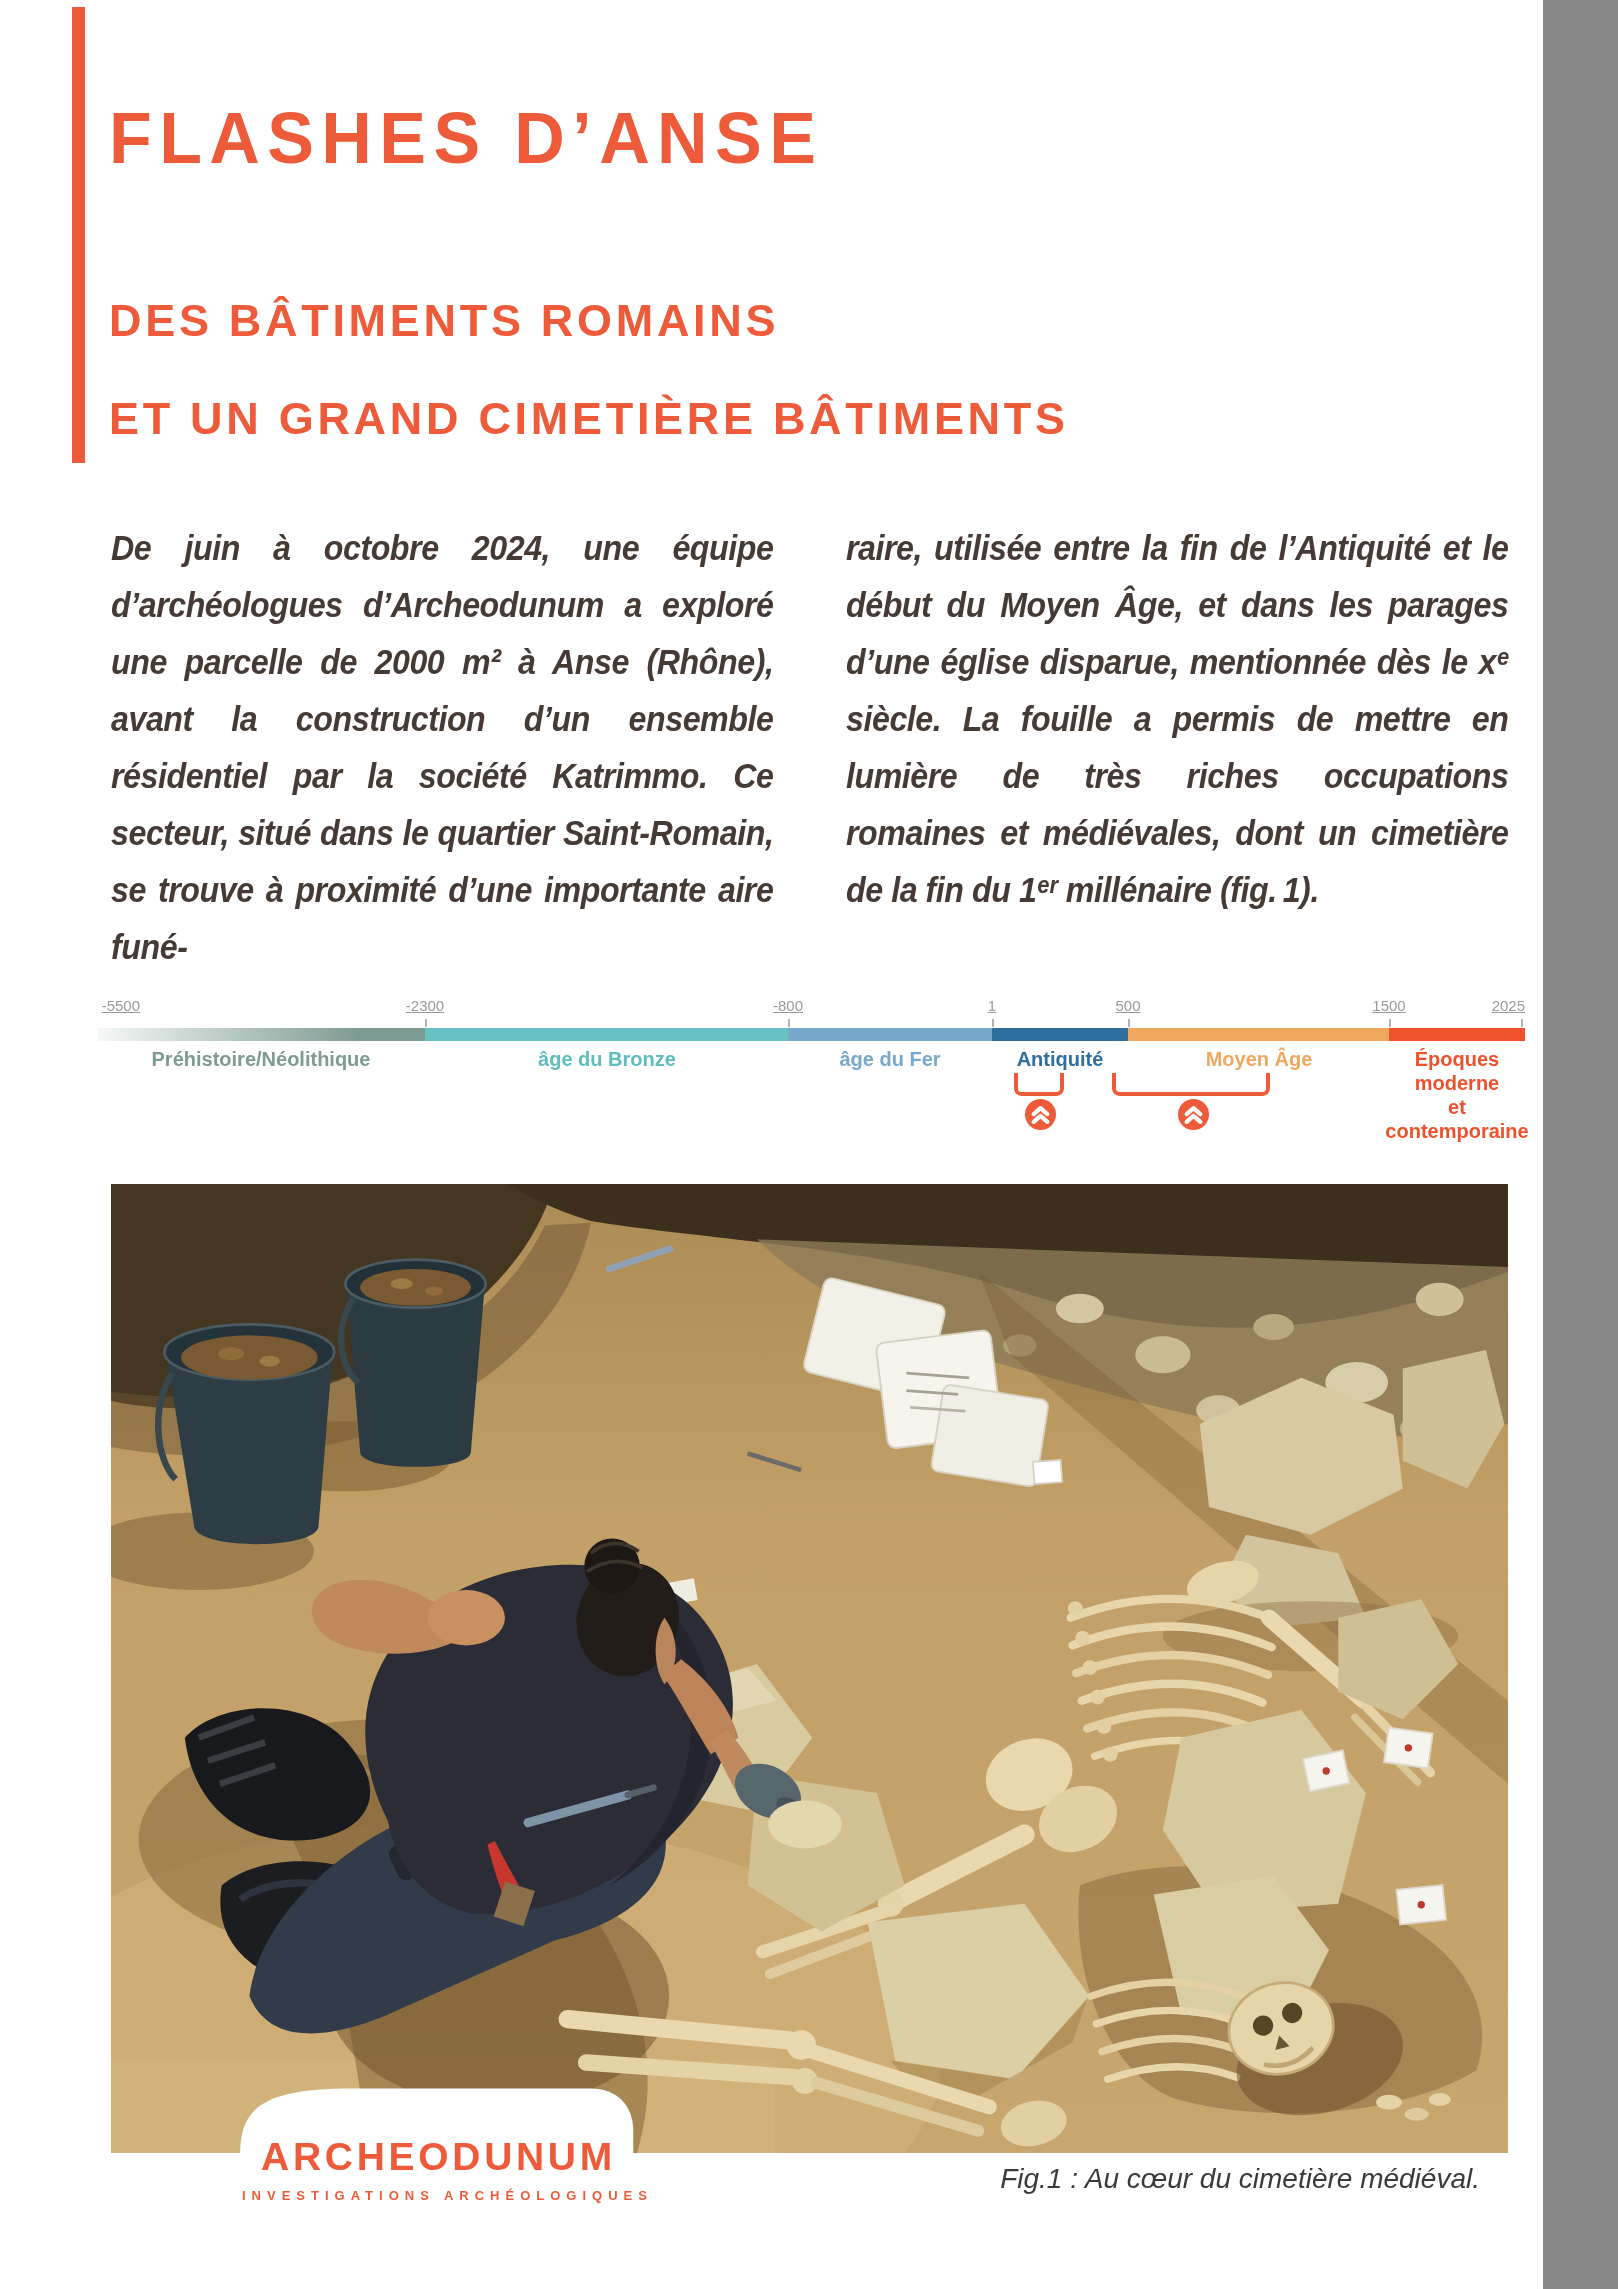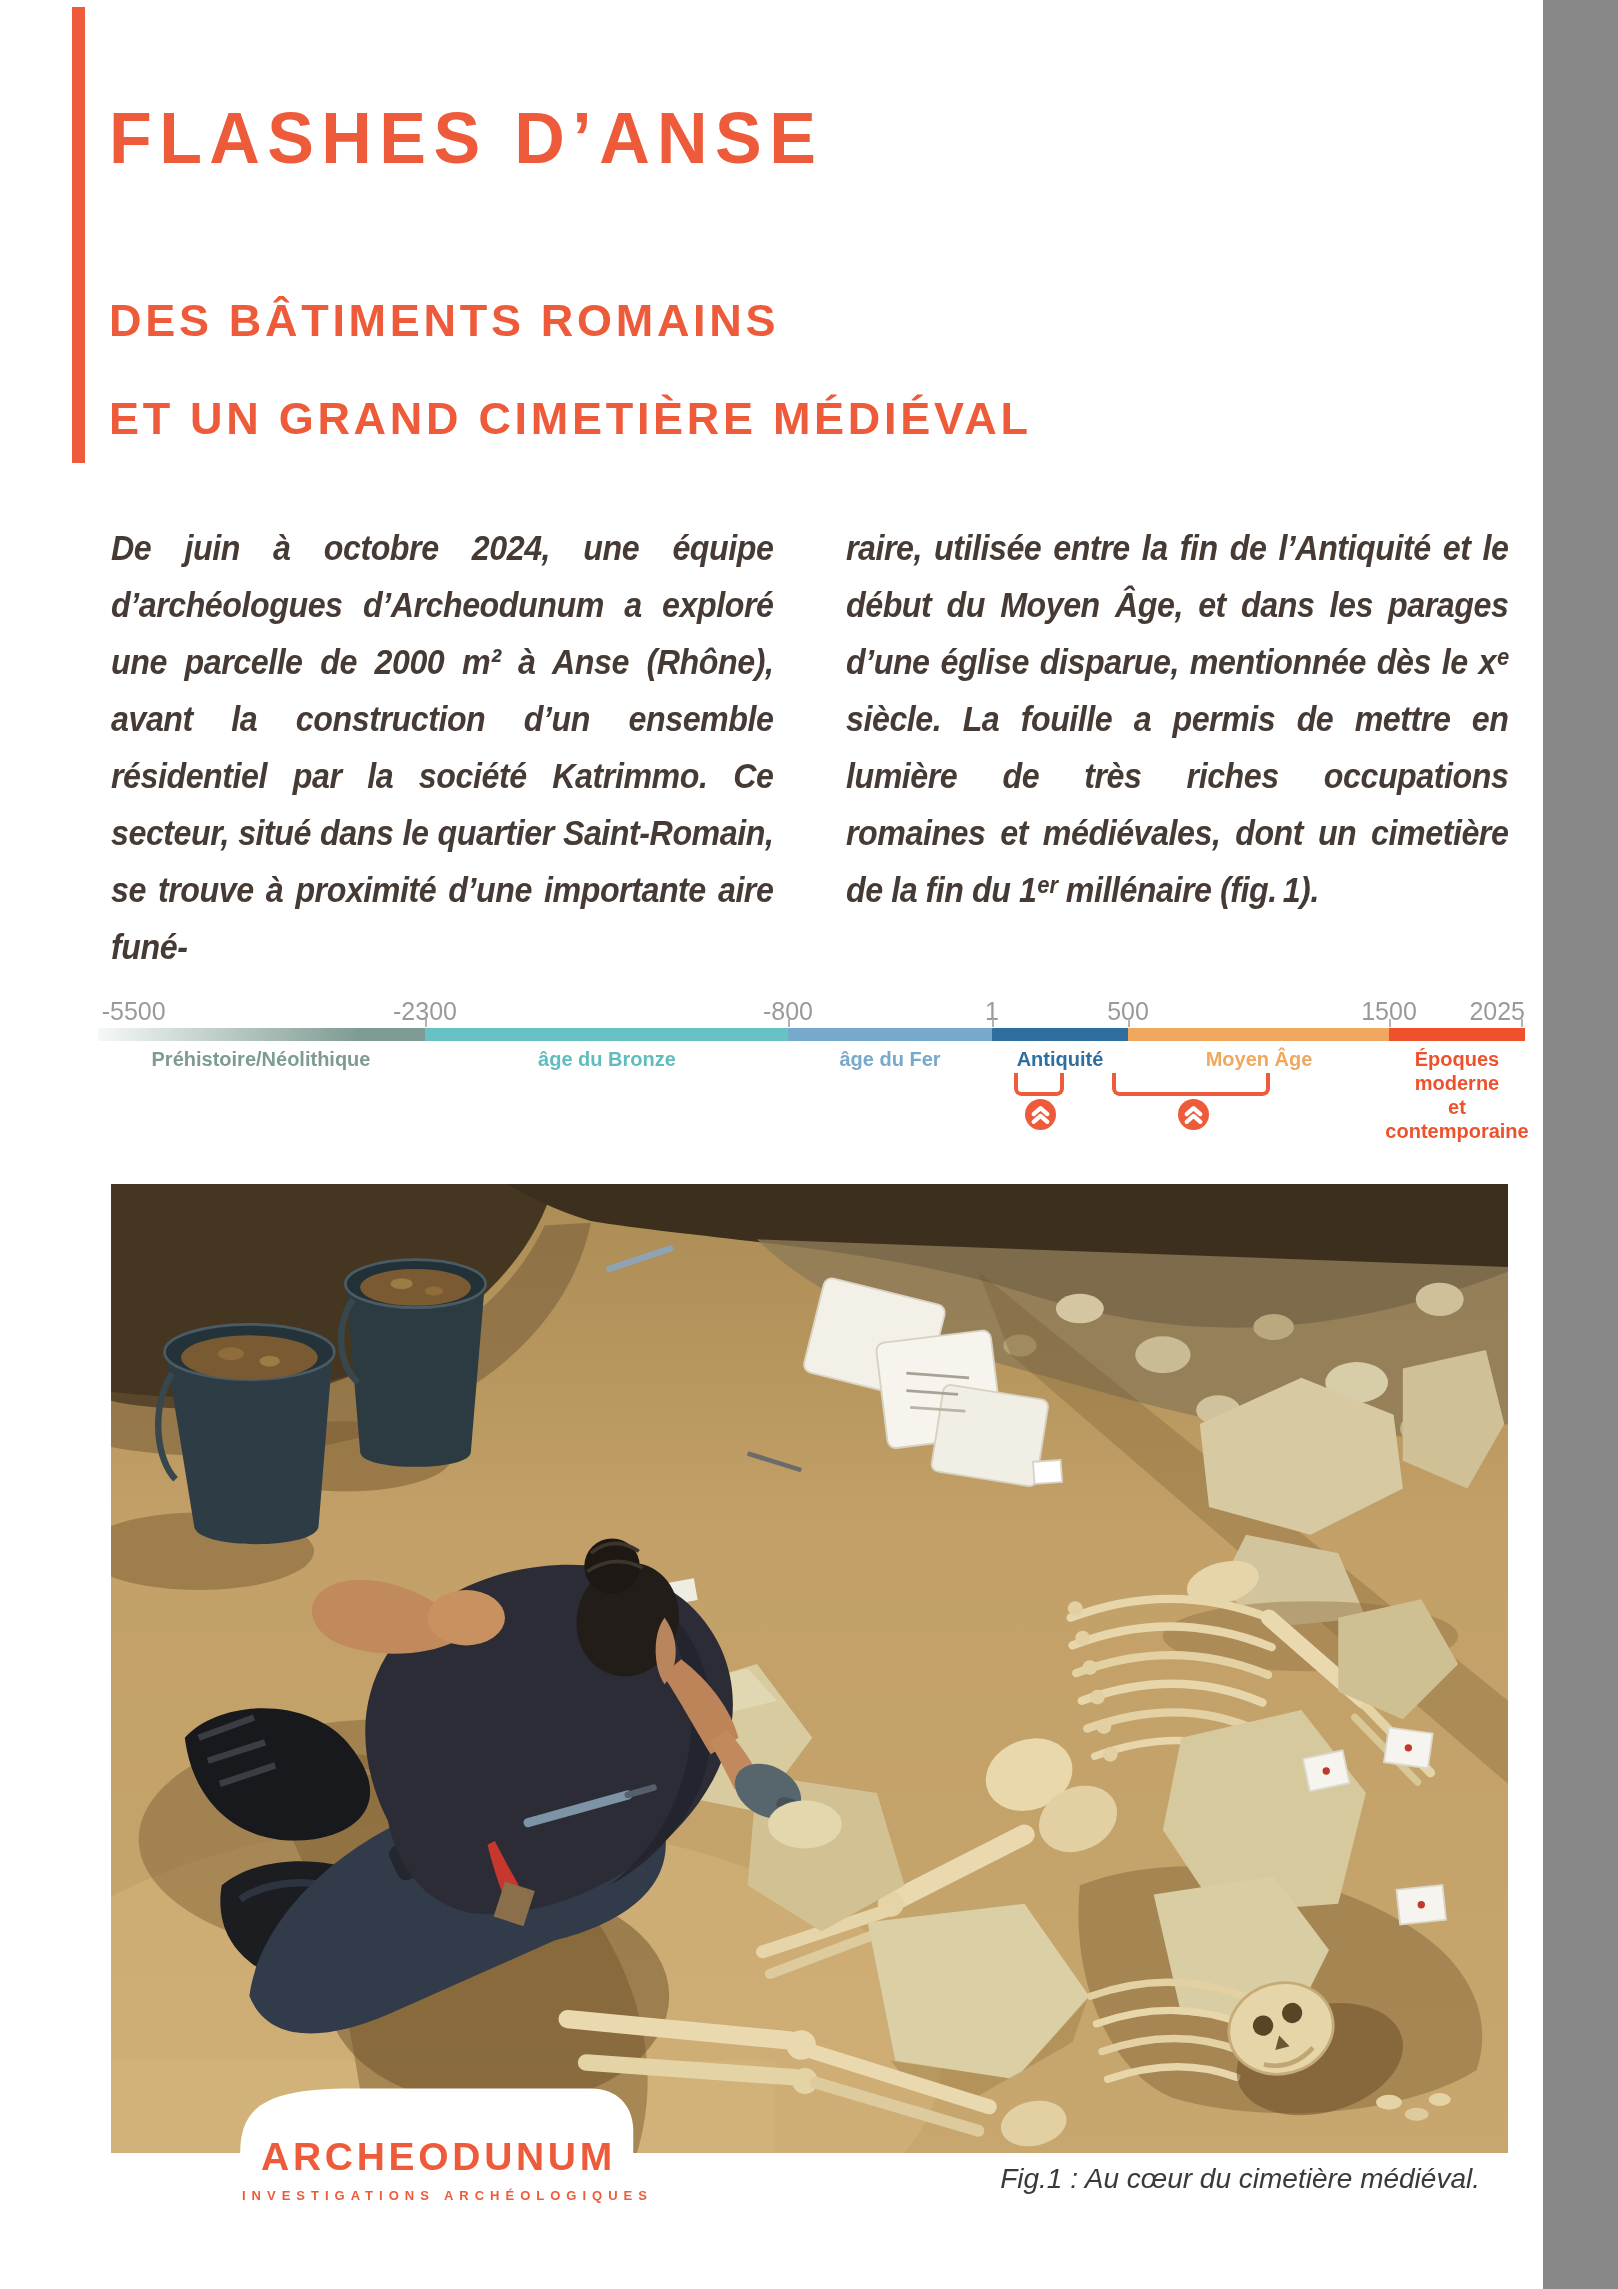--- a/index.html
+++ b/index.html
@@ -12,21 +12,21 @@
          color:var(--accent);white-space:nowrap;transform:scaleY(1.04);transform-origin:0 0;}
   .subtitle{left:109px;font-size:45px;font-weight:bold;letter-spacing:3.7px;color:var(--accent);white-space:nowrap;}
   #subtitle1{top:295px;} #subtitle2{top:393px;}
   
   .col{top:519px;width:720px;transform:scaleX(.92);transform-origin:0 0;
        font-size:35px;line-height:57px;font-weight:bold;font-style:italic;
        color:var(--body-text);text-align:justify;letter-spacing:-0.5px;}
   #col1{left:111px;} #col2{left:846px;}
   
   #timeline{left:98px;top:997px;width:1427px;height:148px;}
-  .tl-tick-label{position:absolute;top:0;font-size:25px;color:var(--tick);white-space:nowrap;}
+  .tl-tick-label{position:absolute;top:0;font-size:15px;color:var(--tick);white-space:nowrap;text-decoration:underline;}
   .tl-tick-mark{position:absolute;top:22px;width:1.8px;height:8.3px;background:#b3b3b3;}
   .tl-seg{position:absolute;top:31px;height:13px;}
   .tl-period-label{position:absolute;top:50px;font-size:20px;font-weight:bold;text-align:center;
                    white-space:pre-line;line-height:24px;transform:translateX(-50%);}
   .tl-bracket{position:absolute;top:76px;height:18.5px;border-left:4.6px solid var(--accent);
               border-right:4.6px solid var(--accent);border-bottom:4.6px solid var(--accent);
               border-radius:0 0 7.4px 7.4px;}
   .tl-marker{position:absolute;top:102px;width:31px;height:31px;}
   
   #photo{left:111px;top:1184px;width:1397px;height:969px;}
@@ -38,21 +38,21 @@
   #caption{left:834px;top:2163px;width:646px;text-align:right;font-size:28px;font-style:italic;color:var(--caption);}
 </style>
 </head>
 <body>
 
 <div id="page" style="--accent: #ee5b3a; --body-text: #463a35; --tick: #9a9a9a; --caption: #3a3a3a;">
 
   <div id="left-bar" class="abs"></div>
   <div id="title" class="abs">FLASHES D’ANSE</div>
   <div id="subtitle1" class="abs subtitle">DES BÂTIMENTS ROMAINS</div>
-  <div id="subtitle2" class="abs subtitle">ET UN GRAND CIMETIÈRE MÉDIÉVAL</div>
+  <div id="subtitle2" class="abs subtitle">ET UN GRAND CIMETIÈRE BÂTIMENTS</div>
 
   <div id="col1" class="abs col">De juin à octobre 2024, une équipe d’archéologues d’Archeodunum a exploré une parcelle de 2000 m² à Anse (Rhône), avant la construction d’un ensemble résidentiel par la société Katrimmo. Ce secteur, situé dans le quartier Saint-Romain, se trouve à proximité d’une importante aire funé-</div>
   <div id="col2" class="abs col">raire, utilisée entre la fin de l’Antiquité et le début du Moyen Âge, et dans les parages d’une église disparue, mentionnée dès le xᵉ siècle. La fouille a permis de mettre en lumière de très riches occupations romaines et médiévales, dont un cimetière de la fin du 1ᵉʳ millénaire (fig. 1).</div>
 
   <div id="timeline" class="abs">
     <span class="tl-tick-label" style="left: 3.7px;">-5500</span>
     <span class="tl-tick-label" style="left: 327px; transform: translateX(-50%);">-2300</span>
     <span class="tl-tick-label" style="left: 690px; transform: translateX(-50%);">-800</span>
     <span class="tl-tick-label" style="left: 894px; transform: translateX(-50%);">1</span>
     <span class="tl-tick-label" style="left: 1030px; transform: translateX(-50%);">500</span>

